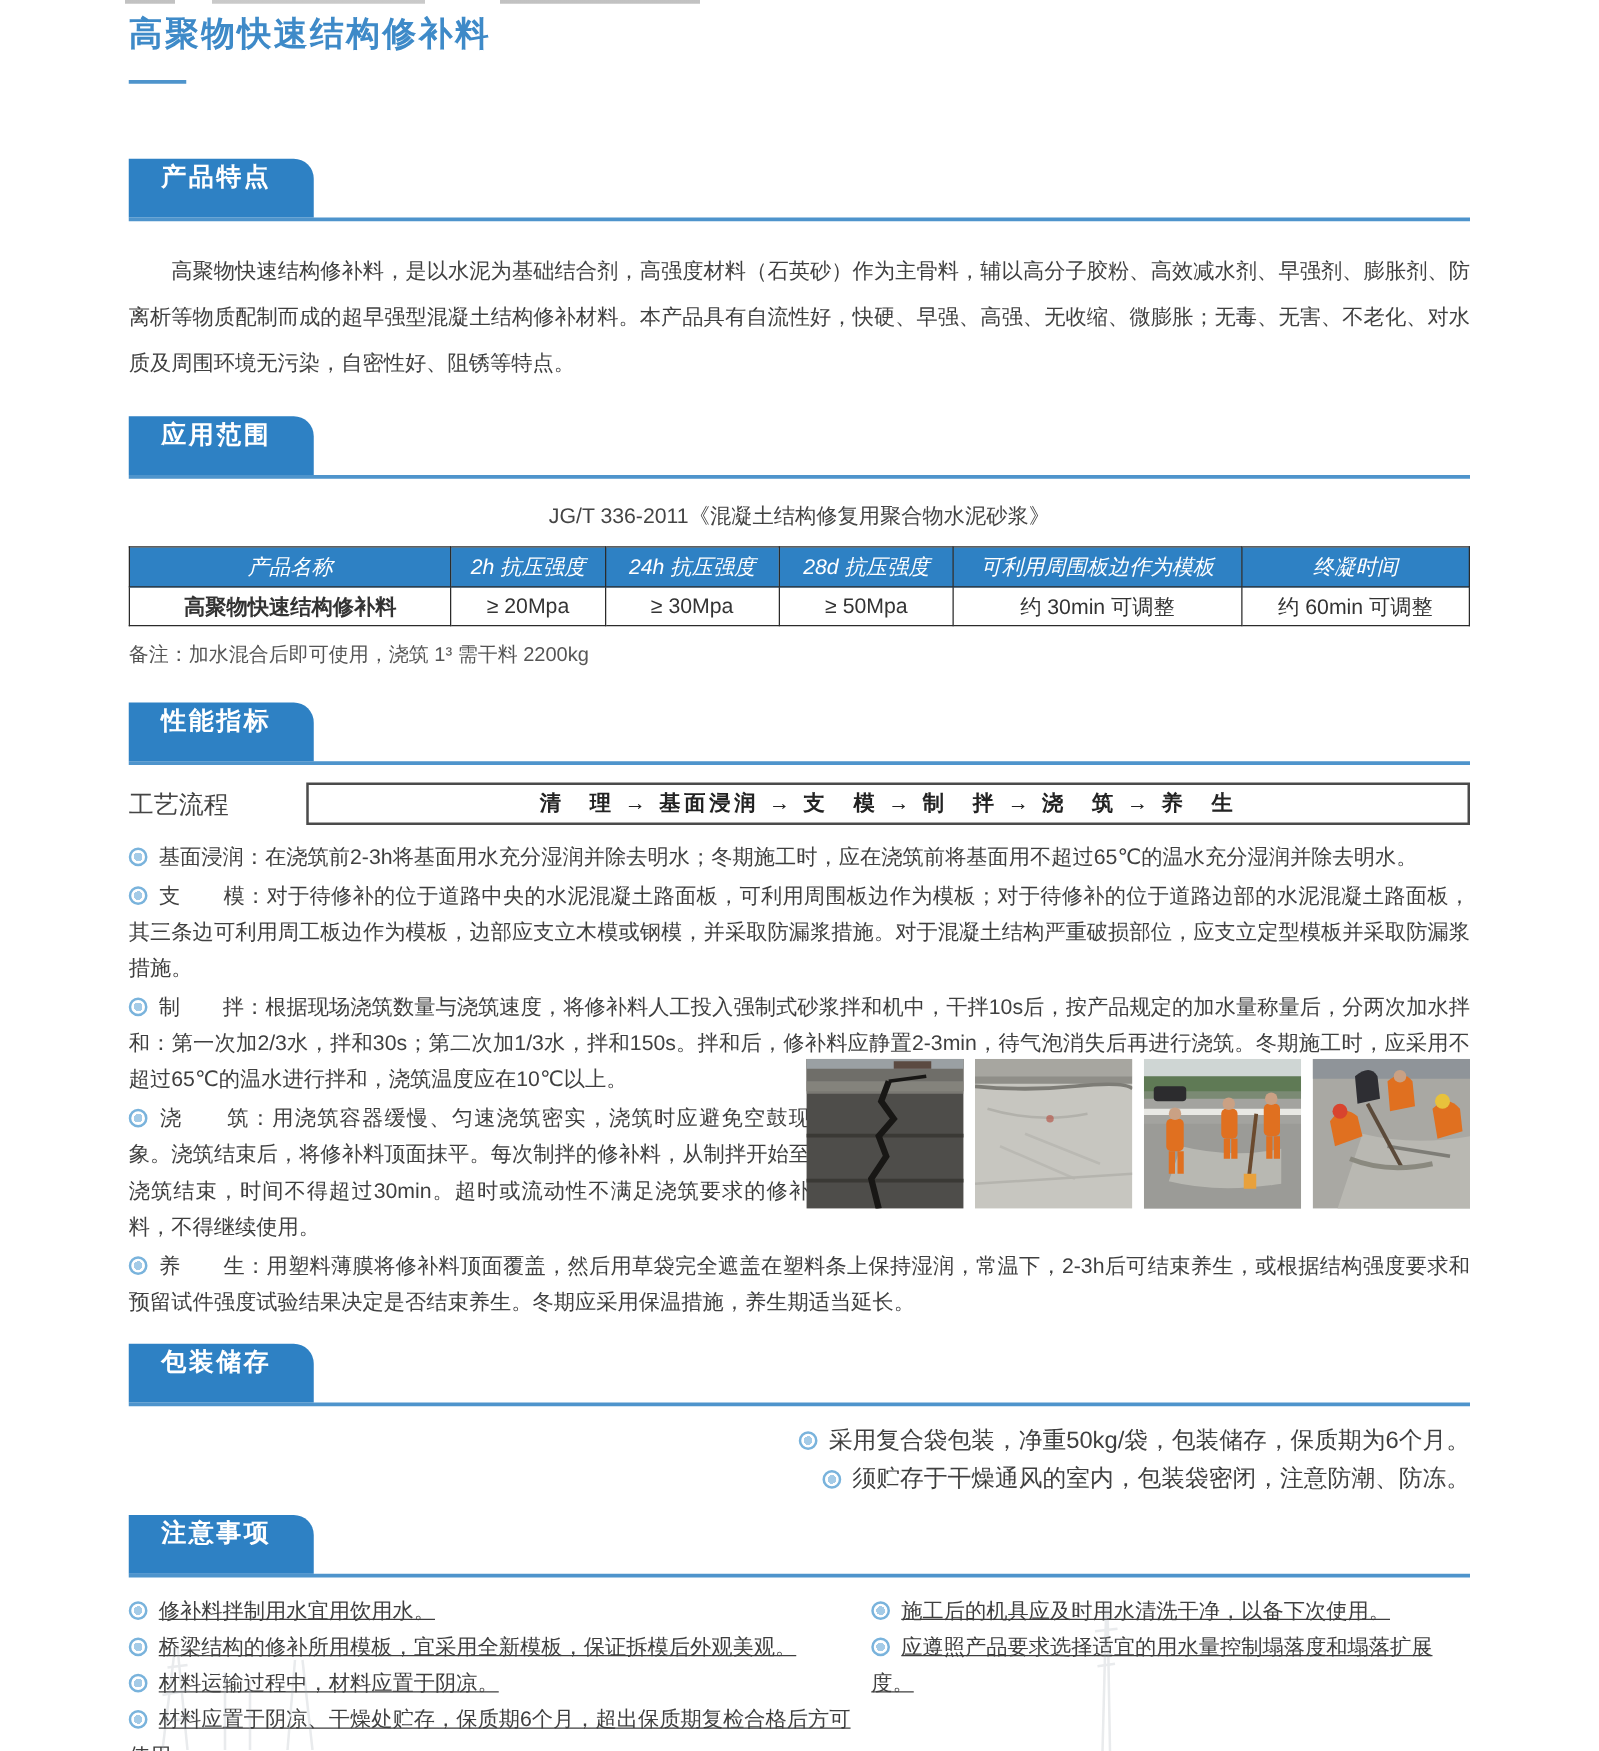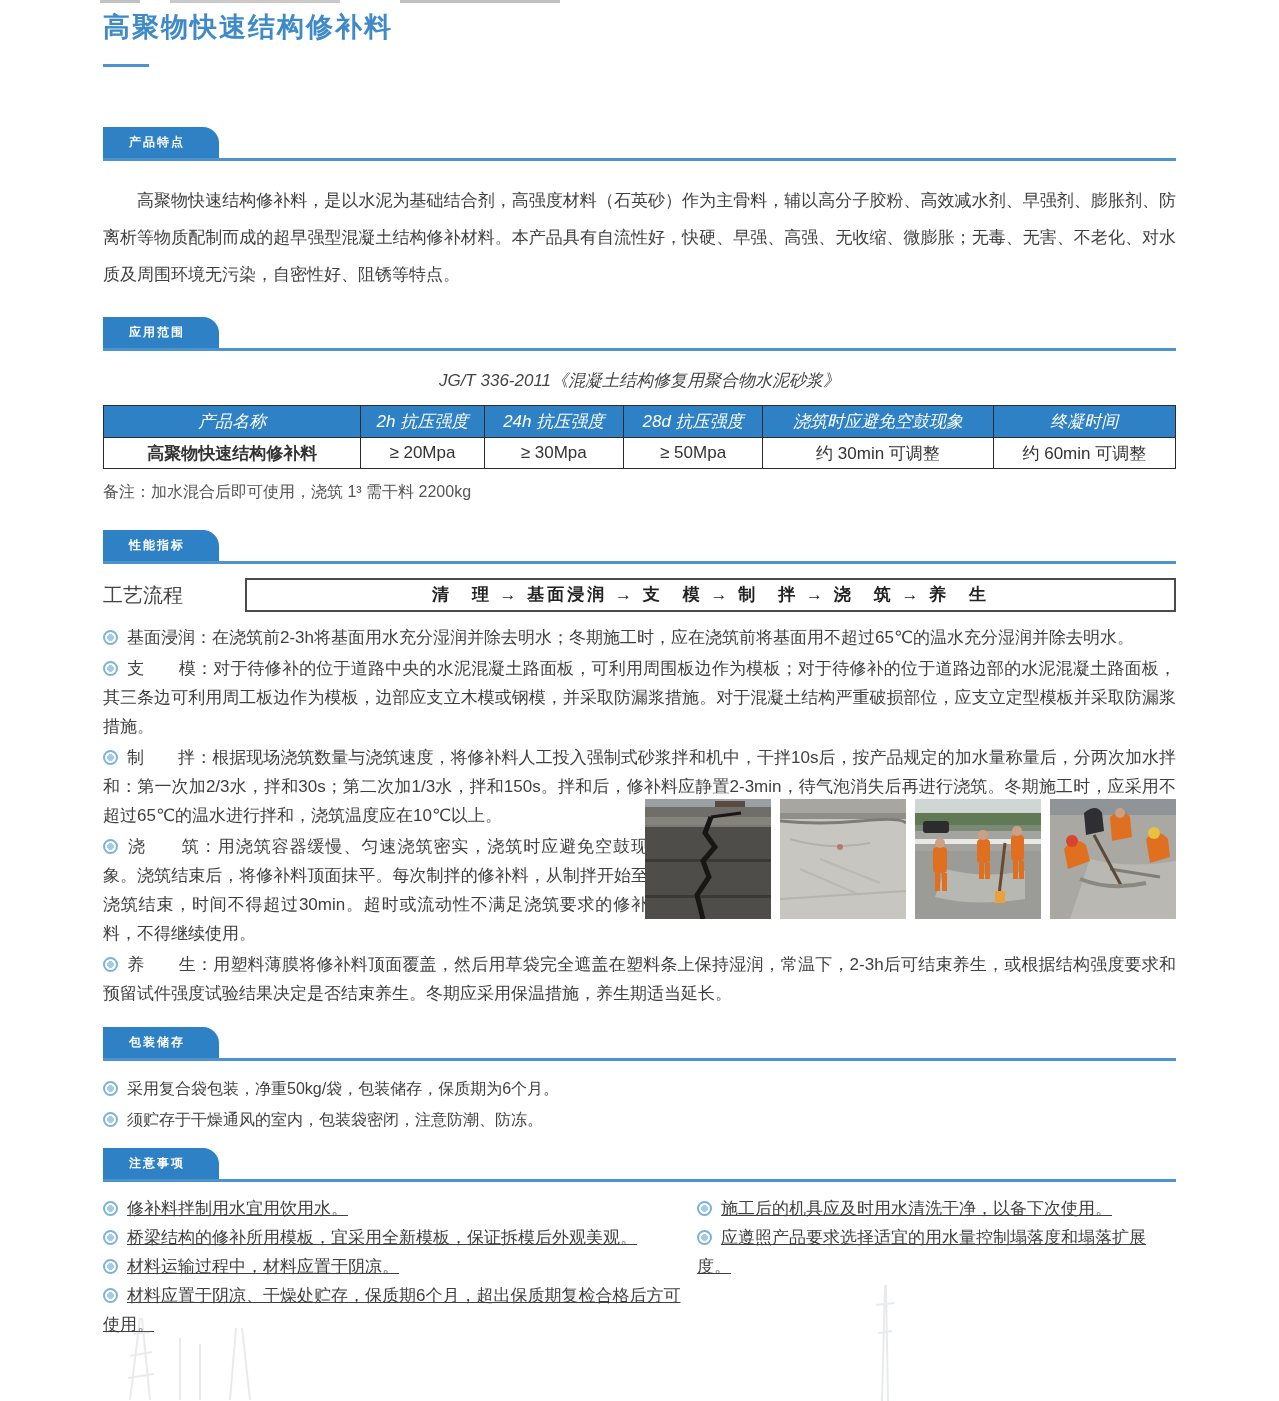--- a/index.html
+++ b/index.html
@@ -14,59 +14,59 @@
   .top-artifact{position:absolute;top:0;left:100px;width:460px;height:3px;
     background:linear-gradient(90deg,#777 0 40px,transparent 40px 70px,#888 70px 240px,transparent 240px 300px,#777 300px 460px);
     opacity:.45;}
 
   
   .doc-title{font-size:27px;font-weight:bold;color:#3e8ac8;letter-spacing:2px;line-height:34px;margin:0;}
   .title-rule{width:46px;height:3px;background:#4e94cc;margin-top:20px;}
 
   
   .sec-head{border-bottom:3px solid #4e94cc;line-height:0;}
-  .sec-tab{display:inline-block;background:#2e81c4;color:#fff;font-size:12px;font-weight:bold;
-    letter-spacing:2px;line-height:31px;height:31px;padding:0 34px 0 26px;border-radius:0 16px 0 0;}
+  .sec-tab{display:inline-block;background:#2e81c4;color:#fff;font-size:20px;font-weight:bold;
+    letter-spacing:2px;line-height:31px;height:31px;padding:0 34px 16px 26px;border-radius:0 16px 0 0;}
 
   
   .feature-par{font-size:17px;line-height:37px;text-align:justify;color:#404040;
     text-indent:2em;margin:21px 0 0 0;}
 
   
   .bullet{display:inline-block;width:15px;height:15px;border-radius:50%;
     border:2px solid #79b3dc;box-sizing:border-box;vertical-align:-2px;margin-right:9px;
     background:radial-gradient(circle,#a4cbe7 0 3.5px,#ffffff 3.5px);}
 
   
   .app-row{display:flex;margin-top:15px;font-size:17px;color:#3f3f3f;}
   .app-item-1{width:315px;}
 
   
-  .standard-line{font-size:17px;color:#444;text-align:center;margin-top:18px;font-style:italic;}
+  .standard-line{font-size:17px;color:#444;text-align:center;margin-top:18px;}
   table.perf{border-collapse:collapse;width:100%;margin-top:13px;font-size:17px;}
   table.perf th{background:#2e81c4;color:#fff;font-weight:normal;height:31px;border:1px solid #2b2b2b;padding:0 4px;font-style:italic;}
   table.perf td{height:30px;text-align:center;border:1px solid #2b2b2b;color:#333;padding:0 4px;}
   table.perf td.prod{font-weight:bold;}
   .note-line{font-size:16px;color:#555;margin-top:13px;}
 
   
   .flow-row{display:flex;align-items:center;margin-top:14px;}
   .flow-label{font-size:20px;color:#444;width:96px;flex:none;}
   .flow-box{flex:1;margin-left:46px;border:2px solid #4b4b4b;height:30px;line-height:30px;
     text-align:center;font-size:17px;font-weight:bold;color:#222;letter-spacing:3px;}
   .steps{position:relative;margin-top:11px;}
   .steps p{margin:0 0 2px 0;font-size:17px;line-height:29px;text-align:justify;color:#3f3f3f;}
   .steps p.narrow{width:545px;}
   .photo-strip{position:absolute;left:542px;top:176px;width:531px;height:120px;
     display:flex;justify-content:space-between;}
   .photo{width:126px;height:120px;overflow:hidden;}
   .photo svg{display:block;}
 
   
-  .pack-item{font-size:16px;line-height:31px;color:#3f3f3f;}
+  .pack-item{font-size:19px;line-height:31px;color:#3f3f3f;text-align:right;}
   .pack-list{margin-top:12px;}
 
   
   .notes-wrap{display:flex;margin-top:12px;}
   .notes-col-left{width:594px;flex:none;}
   .notes-col-right{flex:1;}
   .note-item{font-size:17px;line-height:29px;color:#3f3f3f;text-decoration:underline;}
 
   
   .mt-sec1{margin-top:60px;}
@@ -108,21 +108,21 @@
       <col style="width:13%">
         <col style="width:21.5%">
         <col style="width:17%">
     </colgroup>
     <thead>
       <tr>
         <th>产品名称</th>
         <th>2h 抗压强度</th>
         <th>24h 抗压强度</th>
         <th>28d 抗压强度</th>
-        <th>浇筑时应避免空鼓现象</th>
+        <th>可利用周围板边作为模板</th>
         <th>终凝时间</th>
       </tr>
     </thead>
     <tbody>
       <tr>
         <td class="prod">高聚物快速结构修补料</td>
         <td>≥ 20Mpa</td>
         <td>≥ 30Mpa</td>
         <td>≥ 50Mpa</td>
         <td>约 30min 可调整</td>

